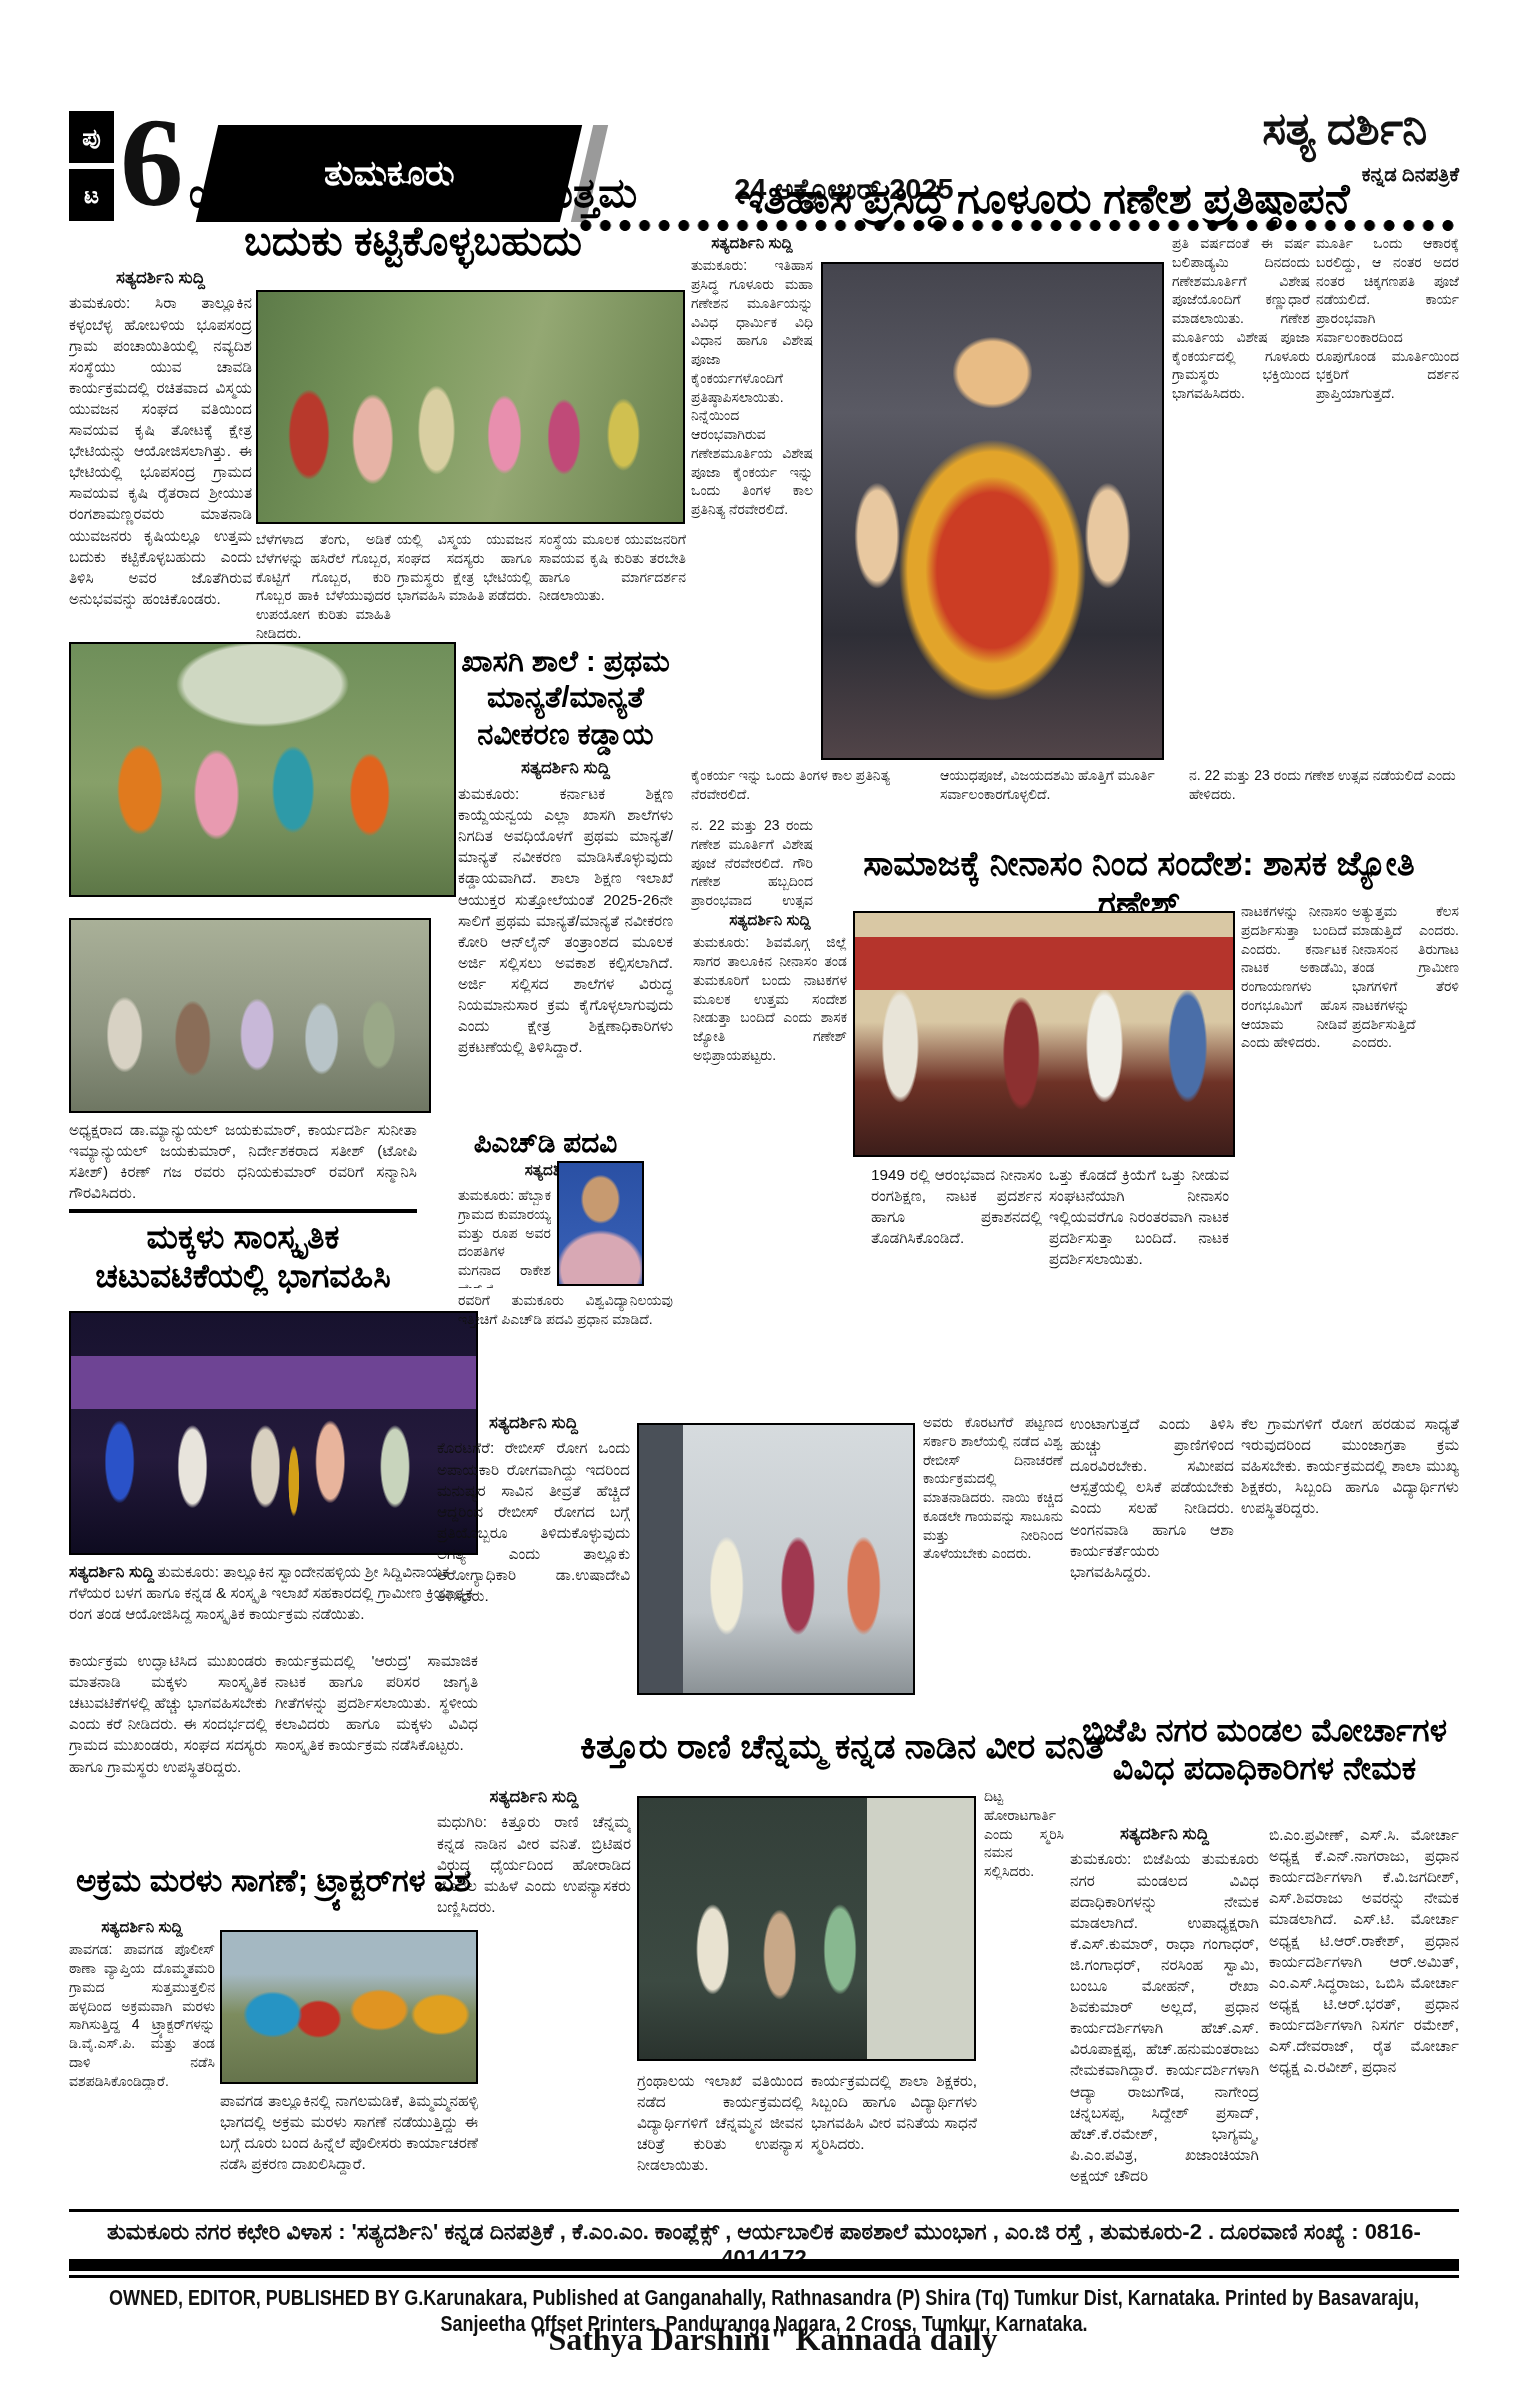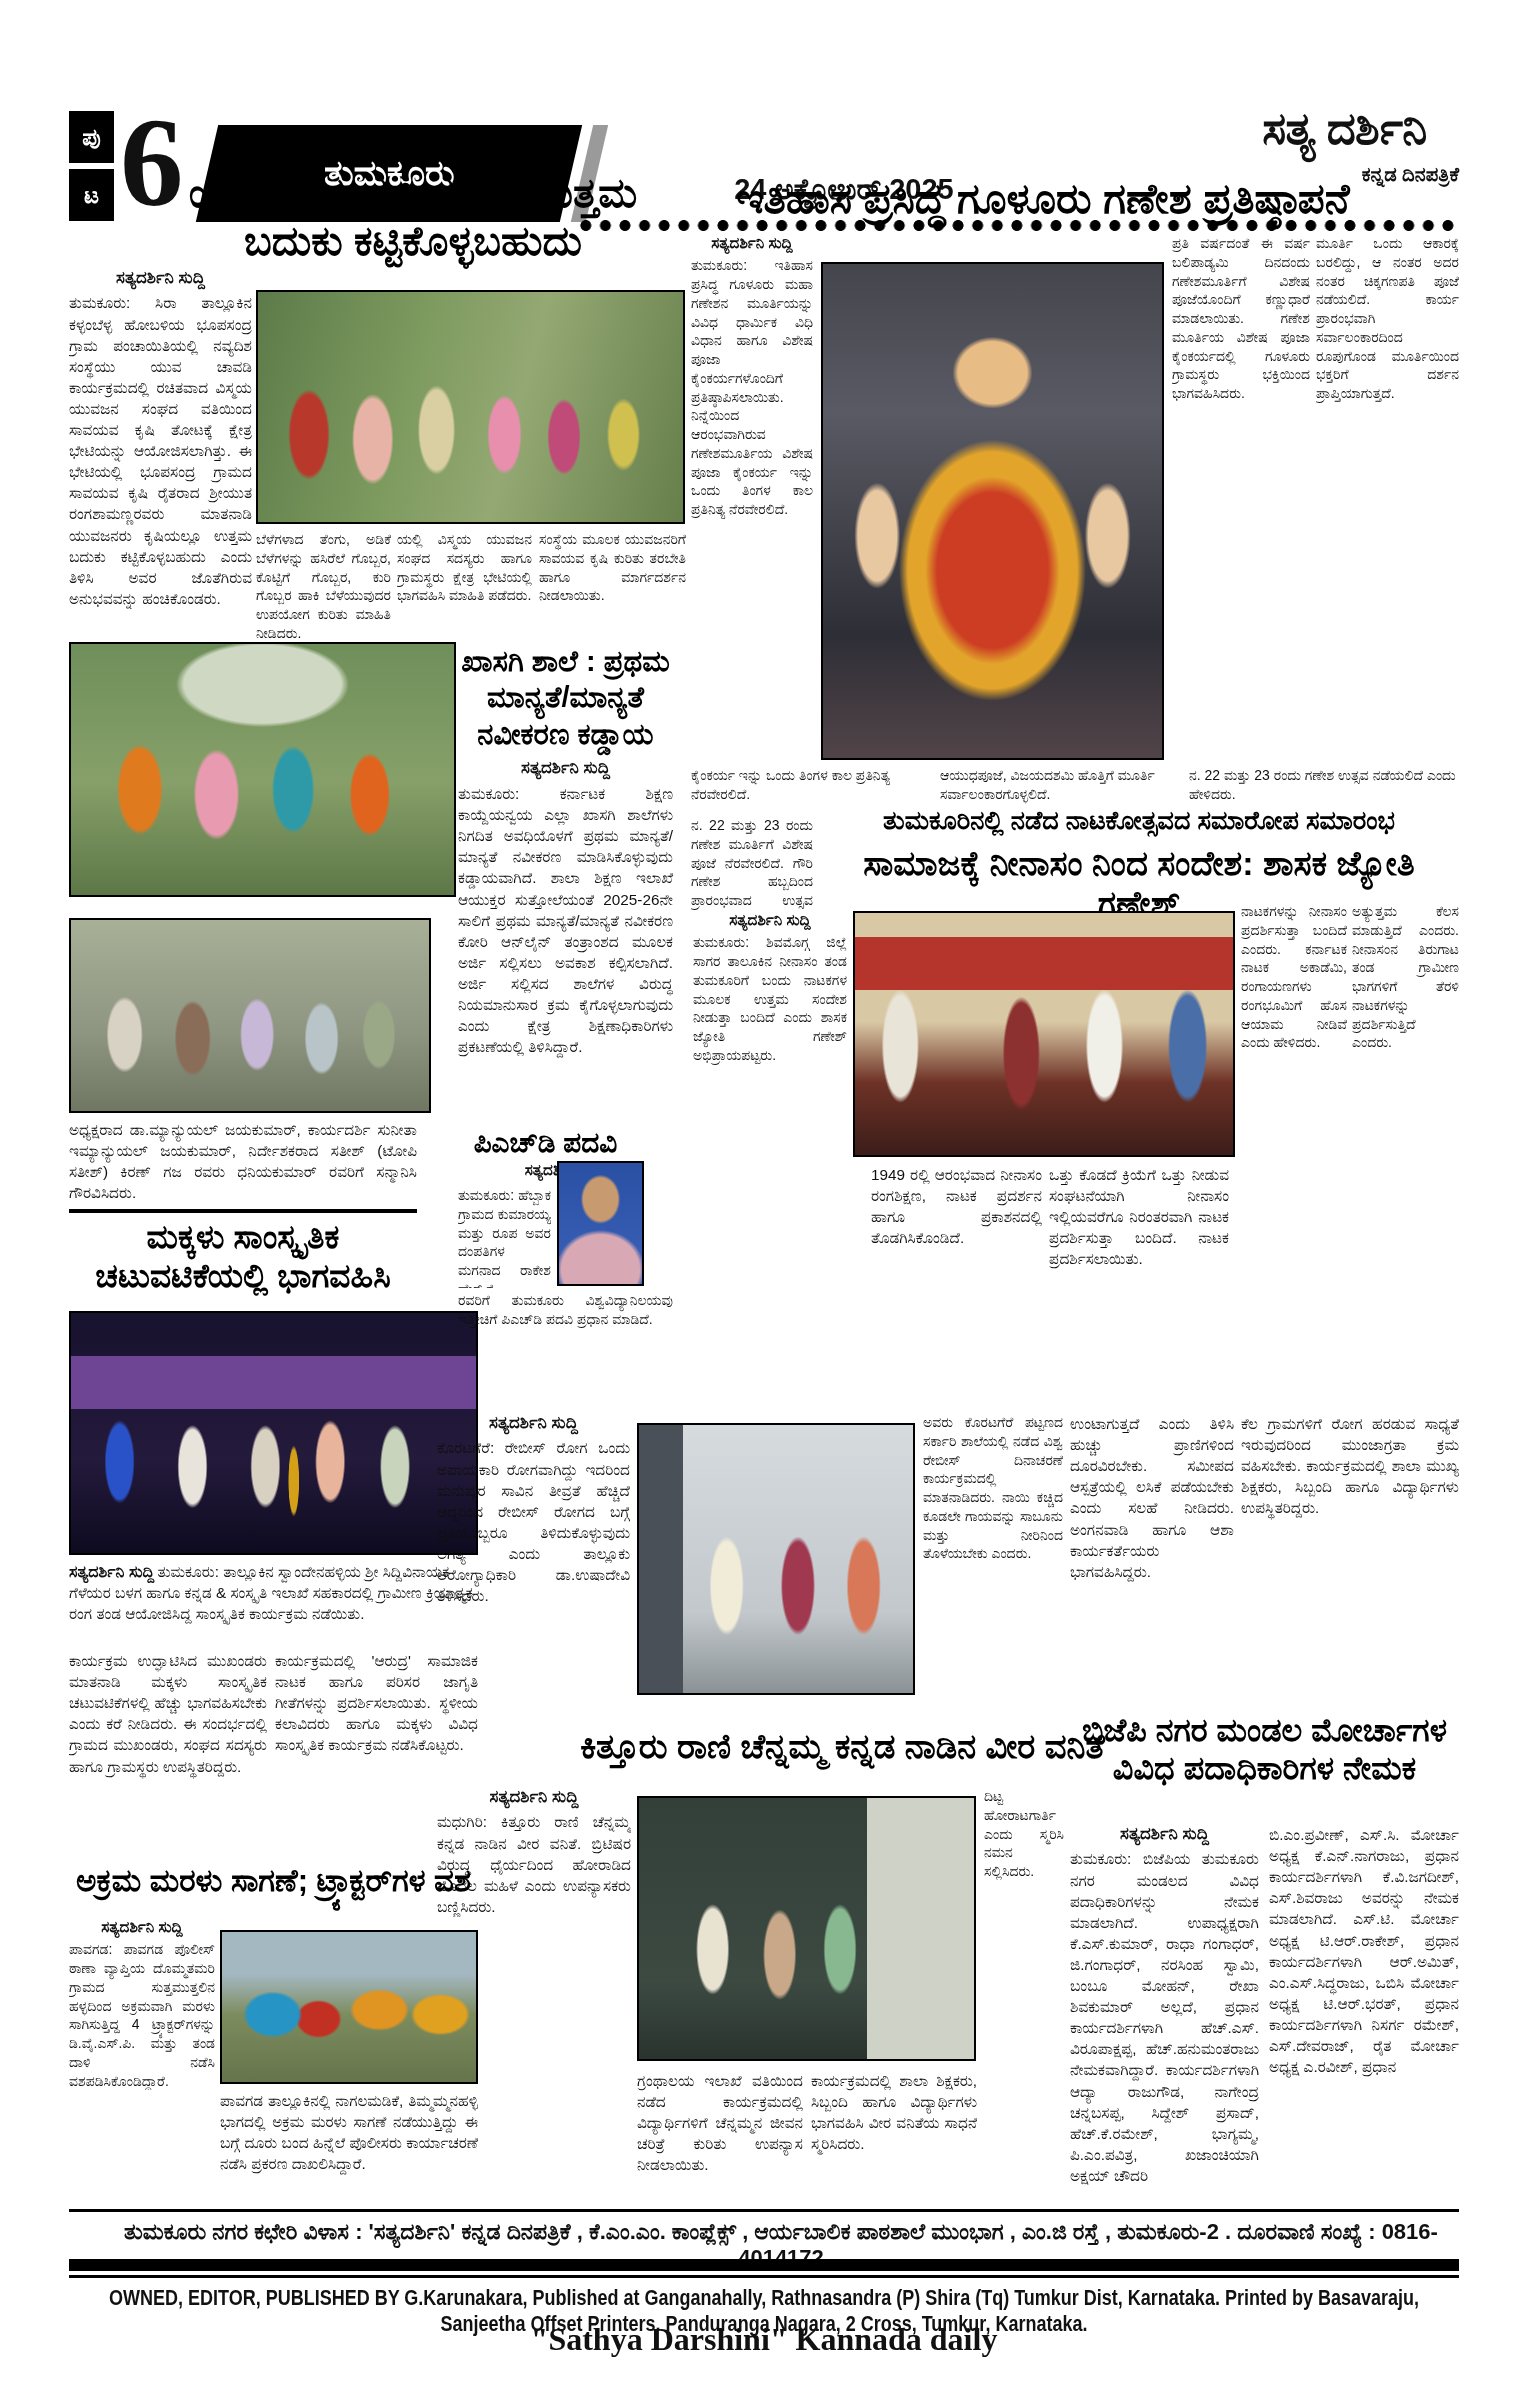--- a/index.html
+++ b/index.html
@@ -147,21 +147,20 @@
   <div class="abs bodytxt small jt" style="left:691px;top:816px;width:122px;height:98px;">ನ. 22 ಮತ್ತು 23 ರಂದು ಗಣೇಶ ಮೂರ್ತಿಗೆ ವಿಶೇಷ ಪೂಜೆ ನೆರವೇರಲಿದೆ. ಗೌರಿ ಗಣೇಶ ಹಬ್ಬದಿಂದ ಪ್ರಾರಂಭವಾದ ಉತ್ಸವ ಮುಂದುವರೆಯಲಿದೆ.</div>
 
   <div class="abs hl" style="left:458px;top:643px;width:215px;height:111px;font-size:29px;line-height:1.25;">
     <div>ಖಾಸಗಿ ಶಾಲೆ : ಪ್ರಥಮ</div>
     <div>ಮಾನ್ಯತೆ/ಮಾನ್ಯತೆ</div>
     <div>ನವೀಕರಣ ಕಡ್ಡಾಯ</div>
   </div>
   <div class="abs byline" style="left:458px;top:758px;width:215px;height:22px;">ಸತ್ಯದರ್ಶಿನಿ ಸುದ್ದಿ</div>
   <div class="abs bodytxt jt" style="left:458px;top:783px;width:215px;height:339px;">ತುಮಕೂರು: ಕರ್ನಾಟಕ ಶಿಕ್ಷಣ ಕಾಯ್ದೆಯನ್ವಯ ಎಲ್ಲಾ ಖಾಸಗಿ ಶಾಲೆಗಳು ನಿಗದಿತ ಅವಧಿಯೊಳಗೆ ಪ್ರಥಮ ಮಾನ್ಯತೆ/ಮಾನ್ಯತೆ ನವೀಕರಣ ಮಾಡಿಸಿಕೊಳ್ಳುವುದು ಕಡ್ಡಾಯವಾಗಿದೆ. ಶಾಲಾ ಶಿಕ್ಷಣ ಇಲಾಖೆ ಆಯುಕ್ತರ ಸುತ್ತೋಲೆಯಂತೆ 2025-26ನೇ ಸಾಲಿಗೆ ಪ್ರಥಮ ಮಾನ್ಯತೆ/ಮಾನ್ಯತೆ ನವೀಕರಣ ಕೋರಿ ಆನ್‌ಲೈನ್ ತಂತ್ರಾಂಶದ ಮೂಲಕ ಅರ್ಜಿ ಸಲ್ಲಿಸಲು ಅವಕಾಶ ಕಲ್ಪಿಸಲಾಗಿದೆ. ಅರ್ಜಿ ಸಲ್ಲಿಸದ ಶಾಲೆಗಳ ವಿರುದ್ಧ ನಿಯಮಾನುಸಾರ ಕ್ರಮ ಕೈಗೊಳ್ಳಲಾಗುವುದು ಎಂದು ಕ್ಷೇತ್ರ ಶಿಕ್ಷಣಾಧಿಕಾರಿಗಳು ಪ್ರಕಟಣೆಯಲ್ಲಿ ತಿಳಿಸಿದ್ದಾರೆ.</div>
 
-  <div class="abs hl" style="left:819px;top:805px;width:640px;height:36px;font-size:25.5px;">ತುಮಕೂರಿನಲ್ಲಿ ನಡೆದ ನಾಟಕೋತ್ಸವದ ಸಮಾರೋಪ ಸಮಾರಂಭ</div>
   <div class="abs hl" style="left:819px;top:843px;width:640px;height:52px;font-size:34px;">ಸಾಮಾಜಕ್ಕೆ ನೀನಾಸಂ ನಿಂದ ಸಂದೇಶ: ಶಾಸಕ ಜ್ಯೋತಿ ಗಣೇಶ್</div>
   <div class="abs" style="left:693px;top:911px;width:154px;height:249px;overflow:hidden;">
     <div class="byline" style="font-size:15.3px;">ಸತ್ಯದರ್ಶಿನಿ ಸುದ್ದಿ</div>
     <div class="bodytxt small jt">ತುಮಕೂರು: ಶಿವಮೊಗ್ಗ ಜಿಲ್ಲೆ ಸಾಗರ ತಾಲೂಕಿನ ನೀನಾಸಂ ತಂಡ ತುಮಕೂರಿಗೆ ಬಂದು ನಾಟಕಗಳ ಮೂಲಕ ಉತ್ತಮ ಸಂದೇಶ ನೀಡುತ್ತಾ ಬಂದಿದೆ ಎಂದು ಶಾಸಕ ಜ್ಯೋತಿ ಗಣೇಶ್ ಅಭಿಪ್ರಾಯಪಟ್ಟರು.</div>
   </div>
   <div class="abs photo ph-stage" style="left:853px;top:911px;width:382px;height:246px;"></div>
   <div class="abs bodytxt small jt" style="left:1241px;top:902px;width:106px;height:451px;">ನಾಟಕಗಳನ್ನು ನೀನಾಸಂ ಪ್ರದರ್ಶಿಸುತ್ತಾ ಬಂದಿದೆ ಎಂದರು. ಕರ್ನಾಟಕ ನಾಟಕ ಅಕಾಡೆಮಿ, ರಂಗಾಯಣಗಳು ರಂಗಭೂಮಿಗೆ ಹೊಸ ಆಯಾಮ ನೀಡಿವೆ ಎಂದು ಹೇಳಿದರು.</div>
   <div class="abs bodytxt small jt" style="left:1352px;top:902px;width:107px;height:451px;">ಅತ್ಯುತ್ತಮ ಕೆಲಸ ಮಾಡುತ್ತಿದೆ ಎಂದರು. ನೀನಾಸಂನ ತಿರುಗಾಟ ತಂಡ ಗ್ರಾಮೀಣ ಭಾಗಗಳಿಗೆ ತೆರಳಿ ನಾಟಕಗಳನ್ನು ಪ್ರದರ್ಶಿಸುತ್ತಿದೆ ಎಂದರು.</div>
   <div class="abs bodytxt jt" style="left:871px;top:1164px;width:171px;height:189px;overflow:hidden;">1949 ರಲ್ಲಿ ಆರಂಭವಾದ ನೀನಾಸಂ ರಂಗಶಿಕ್ಷಣ, ನಾಟಕ ಪ್ರದರ್ಶನ ಹಾಗೂ ಪ್ರಕಾಶನದಲ್ಲಿ ತೊಡಗಿಸಿಕೊಂಡಿದೆ.</div>
   <div class="abs bodytxt jt" style="left:1049px;top:1164px;width:180px;height:189px;overflow:hidden;">ಒತ್ತು ಕೊಡದೆ ಕ್ರಿಯೆಗೆ ಒತ್ತು ನೀಡುವ ಸಂಘಟನೆಯಾಗಿ ನೀನಾಸಂ ಇಲ್ಲಿಯವರೆಗೂ ನಿರಂತರವಾಗಿ ನಾಟಕ ಪ್ರದರ್ಶಿಸುತ್ತಾ ಬಂದಿದೆ. ನಾಟಕ ಪ್ರದರ್ಶಿಸಲಾಯಿತು.</div>
@@ -216,20 +215,20 @@
 
   <div class="abs hl" style="left:69px;top:1863px;width:409px;height:47px;font-size:31px;">ಅಕ್ರಮ ಮರಳು ಸಾಗಣೆ; ಟ್ರ್ಯಾಕ್ಟರ್‌ಗಳ ವಶ</div>
   <div class="abs" style="left:69px;top:1918px;width:146px;height:277px;overflow:hidden;">
     <div class="byline" style="font-size:15.3px;">ಸತ್ಯದರ್ಶಿನಿ ಸುದ್ದಿ</div>
     <div class="bodytxt small jt">ಪಾವಗಡ: ಪಾವಗಡ ಪೊಲೀಸ್ ಠಾಣಾ ವ್ಯಾಪ್ತಿಯ ದೊಮ್ಮತಮರಿ ಗ್ರಾಮದ ಸುತ್ತಮುತ್ತಲಿನ ಹಳ್ಳದಿಂದ ಅಕ್ರಮವಾಗಿ ಮರಳು ಸಾಗಿಸುತ್ತಿದ್ದ 4 ಟ್ರ್ಯಾಕ್ಟರ್‌ಗಳನ್ನು ಡಿ.ವೈ.ಎಸ್.ಪಿ. ಮತ್ತು ತಂಡ ದಾಳಿ ನಡೆಸಿ ವಶಪಡಿಸಿಕೊಂಡಿದ್ದಾರೆ.</div>
   </div>
   <div class="abs photo ph-tractor" style="left:220px;top:1930px;width:258px;height:154px;"></div>
   <div class="abs bodytxt jt" style="left:220px;top:2090px;width:258px;height:106px;overflow:hidden;">ಪಾವಗಡ ತಾಲ್ಲೂಕಿನಲ್ಲಿ ನಾಗಲಮಡಿಕೆ, ತಿಮ್ಮಮ್ಮನಹಳ್ಳಿ ಭಾಗದಲ್ಲಿ ಅಕ್ರಮ ಮರಳು ಸಾಗಣೆ ನಡೆಯುತ್ತಿದ್ದು ಈ ಬಗ್ಗೆ ದೂರು ಬಂದ ಹಿನ್ನೆಲೆ ಪೊಲೀಸರು ಕಾರ್ಯಾಚರಣೆ ನಡೆಸಿ ಪ್ರಕರಣ ದಾಖಲಿಸಿದ್ದಾರೆ.</div>
 
   <div class="abs rule" style="left:69px;top:2209px;width:1390px;height:2.9px;"></div>
-  <div class="abs ftaddr" style="left:86px;top:2219px;width:1390px;height:33px;">ತುಮಕೂರು ನಗರ ಕಛೇರಿ ವಿಳಾಸ : 'ಸತ್ಯದರ್ಶಿನಿ' ಕನ್ನಡ ದಿನಪತ್ರಿಕೆ , ಕೆ.ಎಂ.ಎಂ. ಕಾಂಪ್ಲೆಕ್ಸ್ , ಆರ್ಯಬಾಲಿಕ ಪಾಠಶಾಲೆ ಮುಂಭಾಗ , ಎಂ.ಜಿ ರಸ್ತೆ , ತುಮಕೂರು-2  . ದೂರವಾಣಿ ಸಂಖ್ಯೆ : 0816-4014172</div>
+  <div class="abs ftaddr" style="left:69px;top:2219px;width:1390px;height:33px;">ತುಮಕೂರು ನಗರ ಕಛೇರಿ ವಿಳಾಸ : 'ಸತ್ಯದರ್ಶಿನಿ' ಕನ್ನಡ ದಿನಪತ್ರಿಕೆ , ಕೆ.ಎಂ.ಎಂ. ಕಾಂಪ್ಲೆಕ್ಸ್ , ಆರ್ಯಬಾಲಿಕ ಪಾಠಶಾಲೆ ಮುಂಭಾಗ , ಎಂ.ಜಿ ರಸ್ತೆ , ತುಮಕೂರು-2  . ದೂರವಾಣಿ ಸಂಖ್ಯೆ : 0816-4014172</div>
   <div class="abs footbar" style="left:69px;top:2259px;width:1390px;height:11.6px;"></div>
   <div class="abs rule" style="left:69px;top:2275px;width:1390px;height:2.9px;"></div>
   <div class="abs ftpub" style="left:69px;top:2285px;width:1390px;height:26px;">OWNED, EDITOR, PUBLISHED BY G.Karunakara, Published at  Ganganahally, Rathnasandra (P) Shira (Tq) Tumkur Dist, Karnataka.  Printed by Basavaraju, Sanjeetha Offset Printers.   Panduranga Nagara, 2 Cross, Tumkur, Karnataka.</div>
   <div class="abs ftdaily" style="left:69px;top:2321px;width:1390px;height:41px;">"Sathya Darshini" Kannada daily</div>
 
 </div>
 
 
 </body></html>

